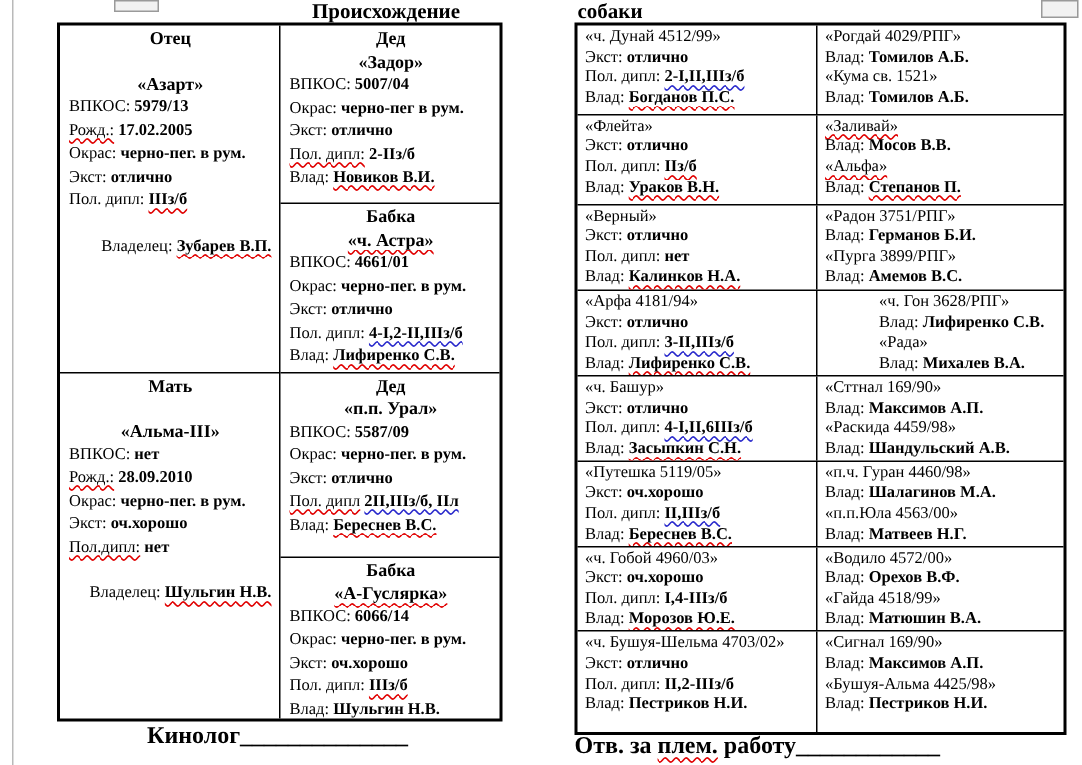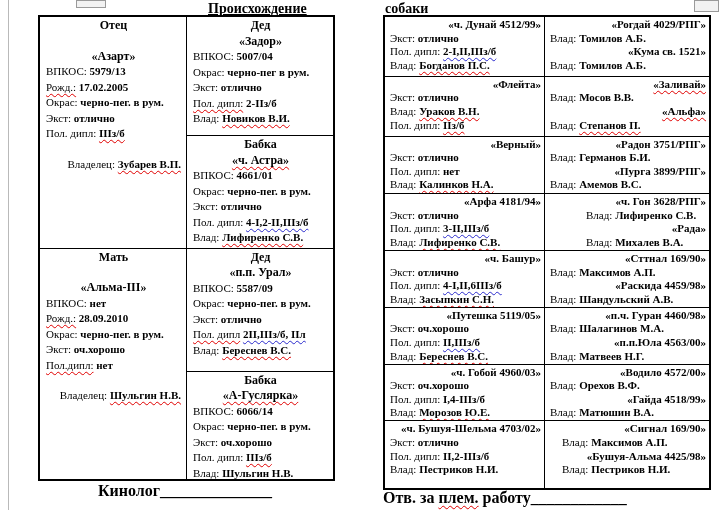--- a/index.html
+++ b/index.html
@@ -7,21 +7,21 @@
     width:721px;height:510px;position:relative;background:#ffffff;
     font-family:"Liberation Serif","DejaVu Serif",serif;
     color:#000;overflow:hidden;
   }
   .page-edge{position:absolute;left:8px;top:0;width:1px;height:510px;background:#b9b9b9;}
   .artifact{position:absolute;border:1px solid #9a9a9a;background:#f2f2f2;}
   .art1{left:76px;top:0;width:28px;height:6px;}
   .art2{left:694px;top:0;width:23px;height:10px;}
 
   .heading span{position:absolute;top:1px;font-size:14px;font-weight:bold;}
-  .title-left{left:208px;text-decoration:underline;}
+  .title-left{left:208px;}
   .title-right{left:385px;}
 
   .tbl{position:absolute;border:2px solid #000;box-sizing:border-box;background:#fff;}
   .left-tbl{left:38px;top:15px;width:297px;height:466px;display:flex;}
   .right-tbl{left:383px;top:15px;width:328px;height:475px;display:flex;flex-direction:column;}
 
   .lcol{display:flex;flex-direction:column;box-sizing:border-box;}
   .lcol1{width:147px;border-right:1px solid #000;}
   .lcol2{width:149px;flex:1;}
   .lcell{box-sizing:border-box;border-bottom:1px solid #000;padding:1px 5px 0 6px;
@@ -34,21 +34,21 @@
   .ln{text-align:left;}
   .lb{font-weight:normal;}
   .vl{font-weight:bold;}
   .owner{margin-top:15px;text-align:right;}
 
   .rrow{display:flex;box-sizing:border-box;border-bottom:1px solid #000;}
   .rrow:last-child{border-bottom:none;}
   .c3,.c4{box-sizing:border-box;padding:1px 3px 0 5px;font-size:11px;line-height:13.6px;overflow:hidden;}
   .c3{width:160px;border-right:1px solid #000;}
   .c4{flex:1;}
-  .gname{font-weight:bold;text-align:right;}
+  .gname{font-weight:normal;text-align:left;}
 
   .wavy-red{text-decoration:underline;text-decoration-style:wavy;text-decoration-color:#e00000;
             text-decoration-thickness:1px;text-underline-offset:2px;text-decoration-skip-ink:none;}
   .wavy-blue{text-decoration:underline;text-decoration-style:wavy;text-decoration-color:#2a2acc;
             text-decoration-thickness:1px;text-underline-offset:2px;text-decoration-skip-ink:none;}
 
   .footer{position:absolute;font-size:16px;font-weight:bold;white-space:nowrap;}
   .footer-left{left:98px;top:482px;}
   .footer-right{left:383px;top:489px;}
 </style>
@@ -139,22 +139,22 @@
         <div class="gname">«Рогдай 4029/РПГ»</div>
         <div class="ln"><span class="lb">Влад:</span> <span class="vl">Томилов А.Б.</span></div>
         <div class="gname">«Кума св. 1521»</div>
         <div class="ln"><span class="lb">Влад:</span> <span class="vl">Томилов А.Б.</span></div>
       </div>
     </div>
     <div class="rrow" style="height: 60px;">
       <div class="c3">
         <div class="gname">«Флейта»</div>
         <div class="ln"><span class="lb">Экст:</span> <span class="vl">отлично</span></div>
+        <div class="ln"><span class="lb">Пол. дипл:</span> <span class="vl wavy-red">IIз/б</span></div>
         <div class="ln"><span class="lb">Влад:</span> <span class="vl wavy-red">Ураков В.Н.</span></div>
-        <div class="ln"><span class="lb">Пол. дипл:</span> <span class="vl wavy-red">IIз/б</span></div>
       </div>
       <div class="c4">
         <div class="gname wavy-red">«Заливай»</div>
         <div class="ln"><span class="lb">Влад:</span> <span class="vl">Мосов В.В.</span></div>
         <div class="gname wavy-red">«Альфа»</div>
         <div class="ln"><span class="lb">Влад:</span> <span class="vl wavy-red">Степанов П.</span></div>
       </div>
     </div>
     <div class="rrow" style="height: 58px;">
       <div class="c3">
@@ -219,21 +219,21 @@
         <div class="ln"><span class="lb">Пол. дипл:</span> <span class="vl">I,4-IIIз/б</span></div>
         <div class="ln"><span class="lb">Влад:</span> <span class="vl wavy-red">Морозов Ю.Е.</span></div>
       </div>
       <div class="c4">
         <div class="gname">«Водило 4572/00»</div>
         <div class="ln"><span class="lb">Влад:</span> <span class="vl">Орехов В.Ф.</span></div>
         <div class="gname">«Гайда 4518/99»</div>
         <div class="ln"><span class="lb">Влад:</span> <span class="vl">Матюшин В.А.</span></div>
       </div>
     </div>
-    <div class="rrow" style="height: 67px; gap: 12px;">
+    <div class="rrow" style="height: 67px;">
       <div class="c3">
         <div class="gname">«ч. Бушуя-Шельма 4703/02»</div>
         <div class="ln"><span class="lb">Экст:</span> <span class="vl">отлично</span></div>
         <div class="ln"><span class="lb">Пол. дипл:</span> <span class="vl">II,2-IIIз/б</span></div>
         <div class="ln"><span class="lb">Влад:</span> <span class="vl">Пестриков Н.И.</span></div>
       </div>
       <div class="c4">
         <div class="gname">«Сигнал 169/90»</div>
         <div class="ln"><span class="lb">Влад:</span> <span class="vl">Максимов А.П.</span></div>
         <div class="gname">«Бушуя-Альма 4425/98»</div>

